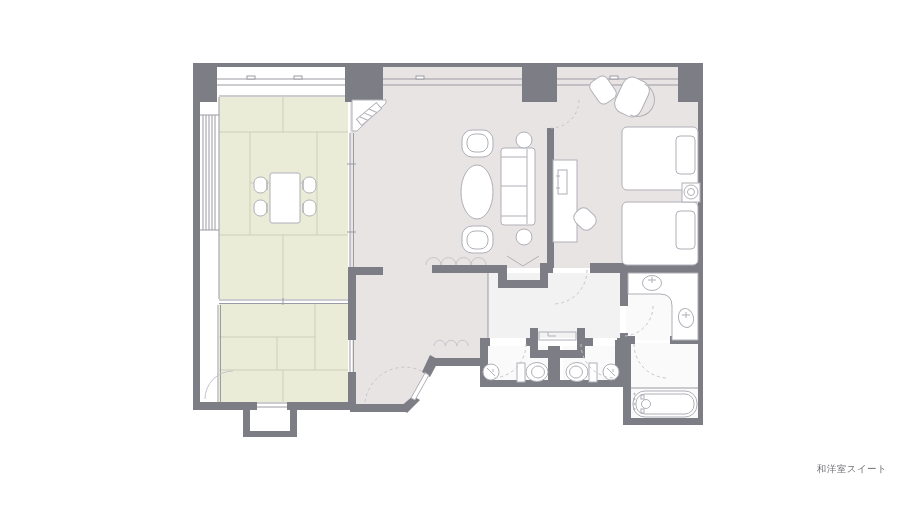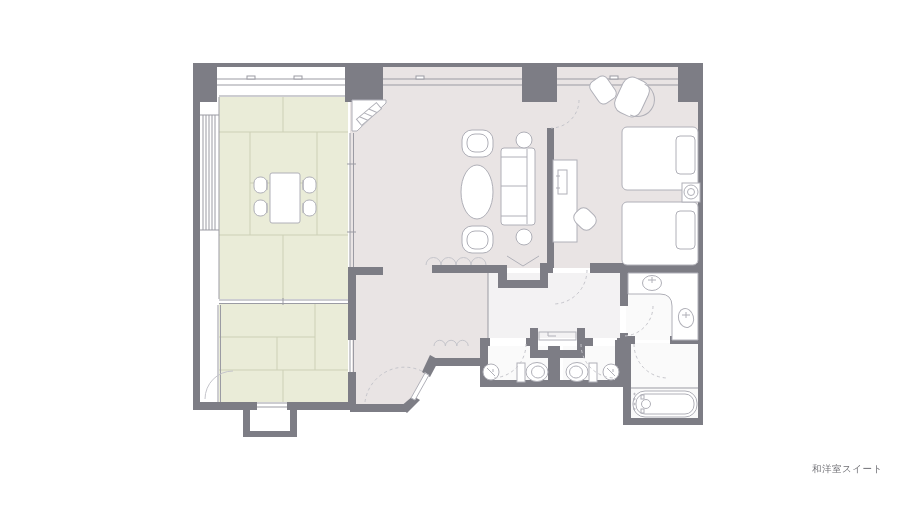--- a/index.html
+++ b/index.html
@@ -1,19 +1,19 @@
 <!DOCTYPE html>
 <html style="--background: #ffffff; --wall: #7d7d85; --wall-light: #9b9ba3; --tatami: #eaecd8; --tatami-line: #cdd0b6; --floor-pink: #e9e4e4; --floor-service: #f3f2f3; --floor-white: #fafafa; --furniture-stroke: #b0b0b8; --door-arc: #c5c5cb; --caption-color: #6f6f74;"><head>
 <meta charset="utf-8">
 <style>
   html,body{margin:0;padding:0;background:#fff;}
   .stage{position:relative;width:900px;height:506px;background:var(--background,#fff);overflow:hidden;
          font-family:"Liberation Sans","DejaVu Sans",sans-serif;}
   .stage svg{position:absolute;left:0;top:0;}
-  .caption{position:absolute;left:812px;top:463px;width:80px;
+  .caption{position:absolute;left:812px;top:463px;width:80px;text-align:center;
            font-size:9.5px;color:var(--caption-color,#6f6f74);letter-spacing:.5px;}
   
   .wall{fill:var(--wall,#7d7d85);stroke:none;}
   .wl{stroke:var(--wall-light,#9b9ba3);stroke-width:1;fill:none;}
   .wlt{stroke:var(--wall-light,#9b9ba3);stroke-width:1;}
   .mat{stroke:var(--tatami-line,#cdd0b6);stroke-width:1;fill:none;}
   .fur{fill:#ffffff;stroke:var(--furniture-stroke,#b0b0b8);stroke-width:1;}
   .furl{fill:none;stroke:var(--furniture-stroke,#b0b0b8);stroke-width:1;}
   .arc{fill:none;stroke:var(--door-arc,#c5c5cb);stroke-width:1;stroke-dasharray:3 3;}
   .arcs{fill:none;stroke:var(--door-arc,#c5c5cb);stroke-width:1;}

